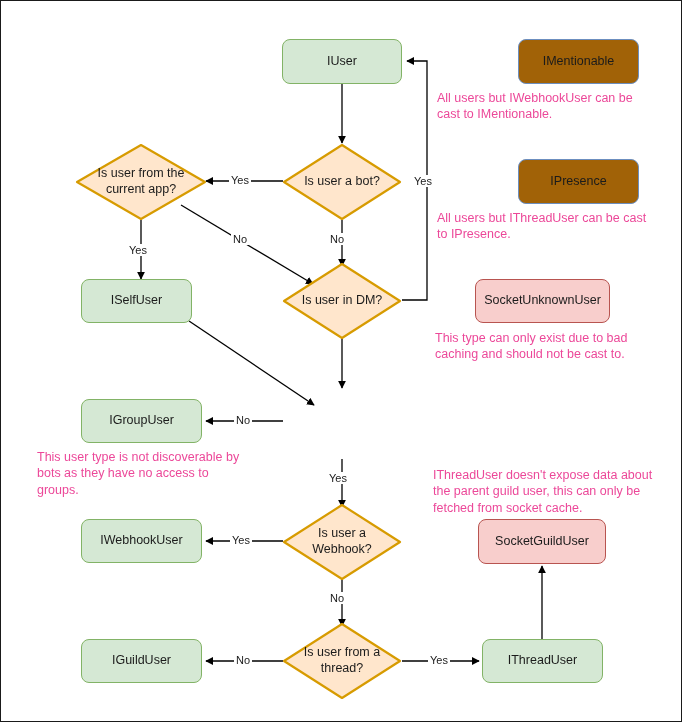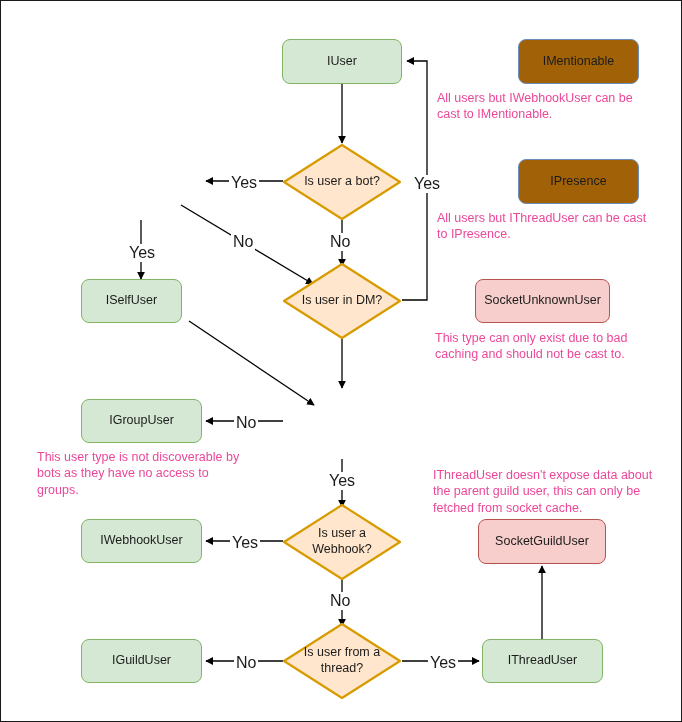--- a/index.html
+++ b/index.html
@@ -72,21 +72,21 @@
   }
   .note {
     position: absolute;
     font-size: 12.5px;
     color: #ec4899;
     line-height: 1.3;
     z-index: 2;
   }
   .edge-label {
     position: absolute;
-    font-size: 16px;
+    font-size: 11px;
     color: #1b1b1b;
     background: #ffffff;
     padding: 0 2px;
     z-index: 4;
     white-space: nowrap;
   }
 </style>
 </head>
 <body>
 
@@ -129,21 +129,21 @@
       <path d="M 401 660 L 478 660"></path>
 
       <path d="M 541 638 L 541 565"></path>
     </g>
   </svg>
 
   <div class="node rect green" style="left:281px; top:38px; width:120px; height:45px;">
     <span>IUser</span>
   </div>
 
-  <div class="node rect green" style="left:80px; top:278px; width:101px; height:44px;">
+  <div class="node rect green" style="left:80px; top:278px; width:111px; height:44px;">
     <span>ISelfUser</span>
   </div>
 
   <div class="node rect green" style="left:80px; top:398px; width:121px; height:44px;">
     <span>IGroupUser</span>
   </div>
 
   <div class="node rect green" style="left:80px; top:638px; width:121px; height:44px;">
     <span>IGuildUser</span>
   </div>
@@ -172,20 +172,26 @@
     <span>SocketGuildUser</span>
   </div>
 
   <div class="diamond-wrap" style="left:281px; top:142px; width:120px; height:78px;">
     <svg viewBox="0 0 120 78" preserveAspectRatio="none">
       <polygon points="60,2 118,39 60,76 2,39" fill="#ffe6cc" stroke="#d79b00" stroke-width="2.2" stroke-linejoin="round"></polygon>
     </svg>
     <div class="diamond-label">Is user a bot?</div>
   </div>
 
+  <div class="diamond-wrap" style="left:74px; top:142px; width:132px; height:78px;">
+    <svg viewBox="0 0 132 78" preserveAspectRatio="none">
+      <polygon points="66,2 130,39 66,76 2,39" fill="#ffe6cc" stroke="#d79b00" stroke-width="2.2" stroke-linejoin="round"></polygon>
+    </svg>
+    <div class="diamond-label">Is user from the current app?</div>
+  </div>
 
   <div class="diamond-wrap" style="left:281px; top:261px; width:120px; height:78px;">
     <svg viewBox="0 0 120 78" preserveAspectRatio="none">
       <polygon points="60,2 118,39 60,76 2,39" fill="#ffe6cc" stroke="#d79b00" stroke-width="2.2" stroke-linejoin="round"></polygon>
     </svg>
     <div class="diamond-label">Is user in DM?</div>
   </div>
 
 
   <div class="diamond-wrap" style="left:281px; top:502px; width:120px; height:78px;">

